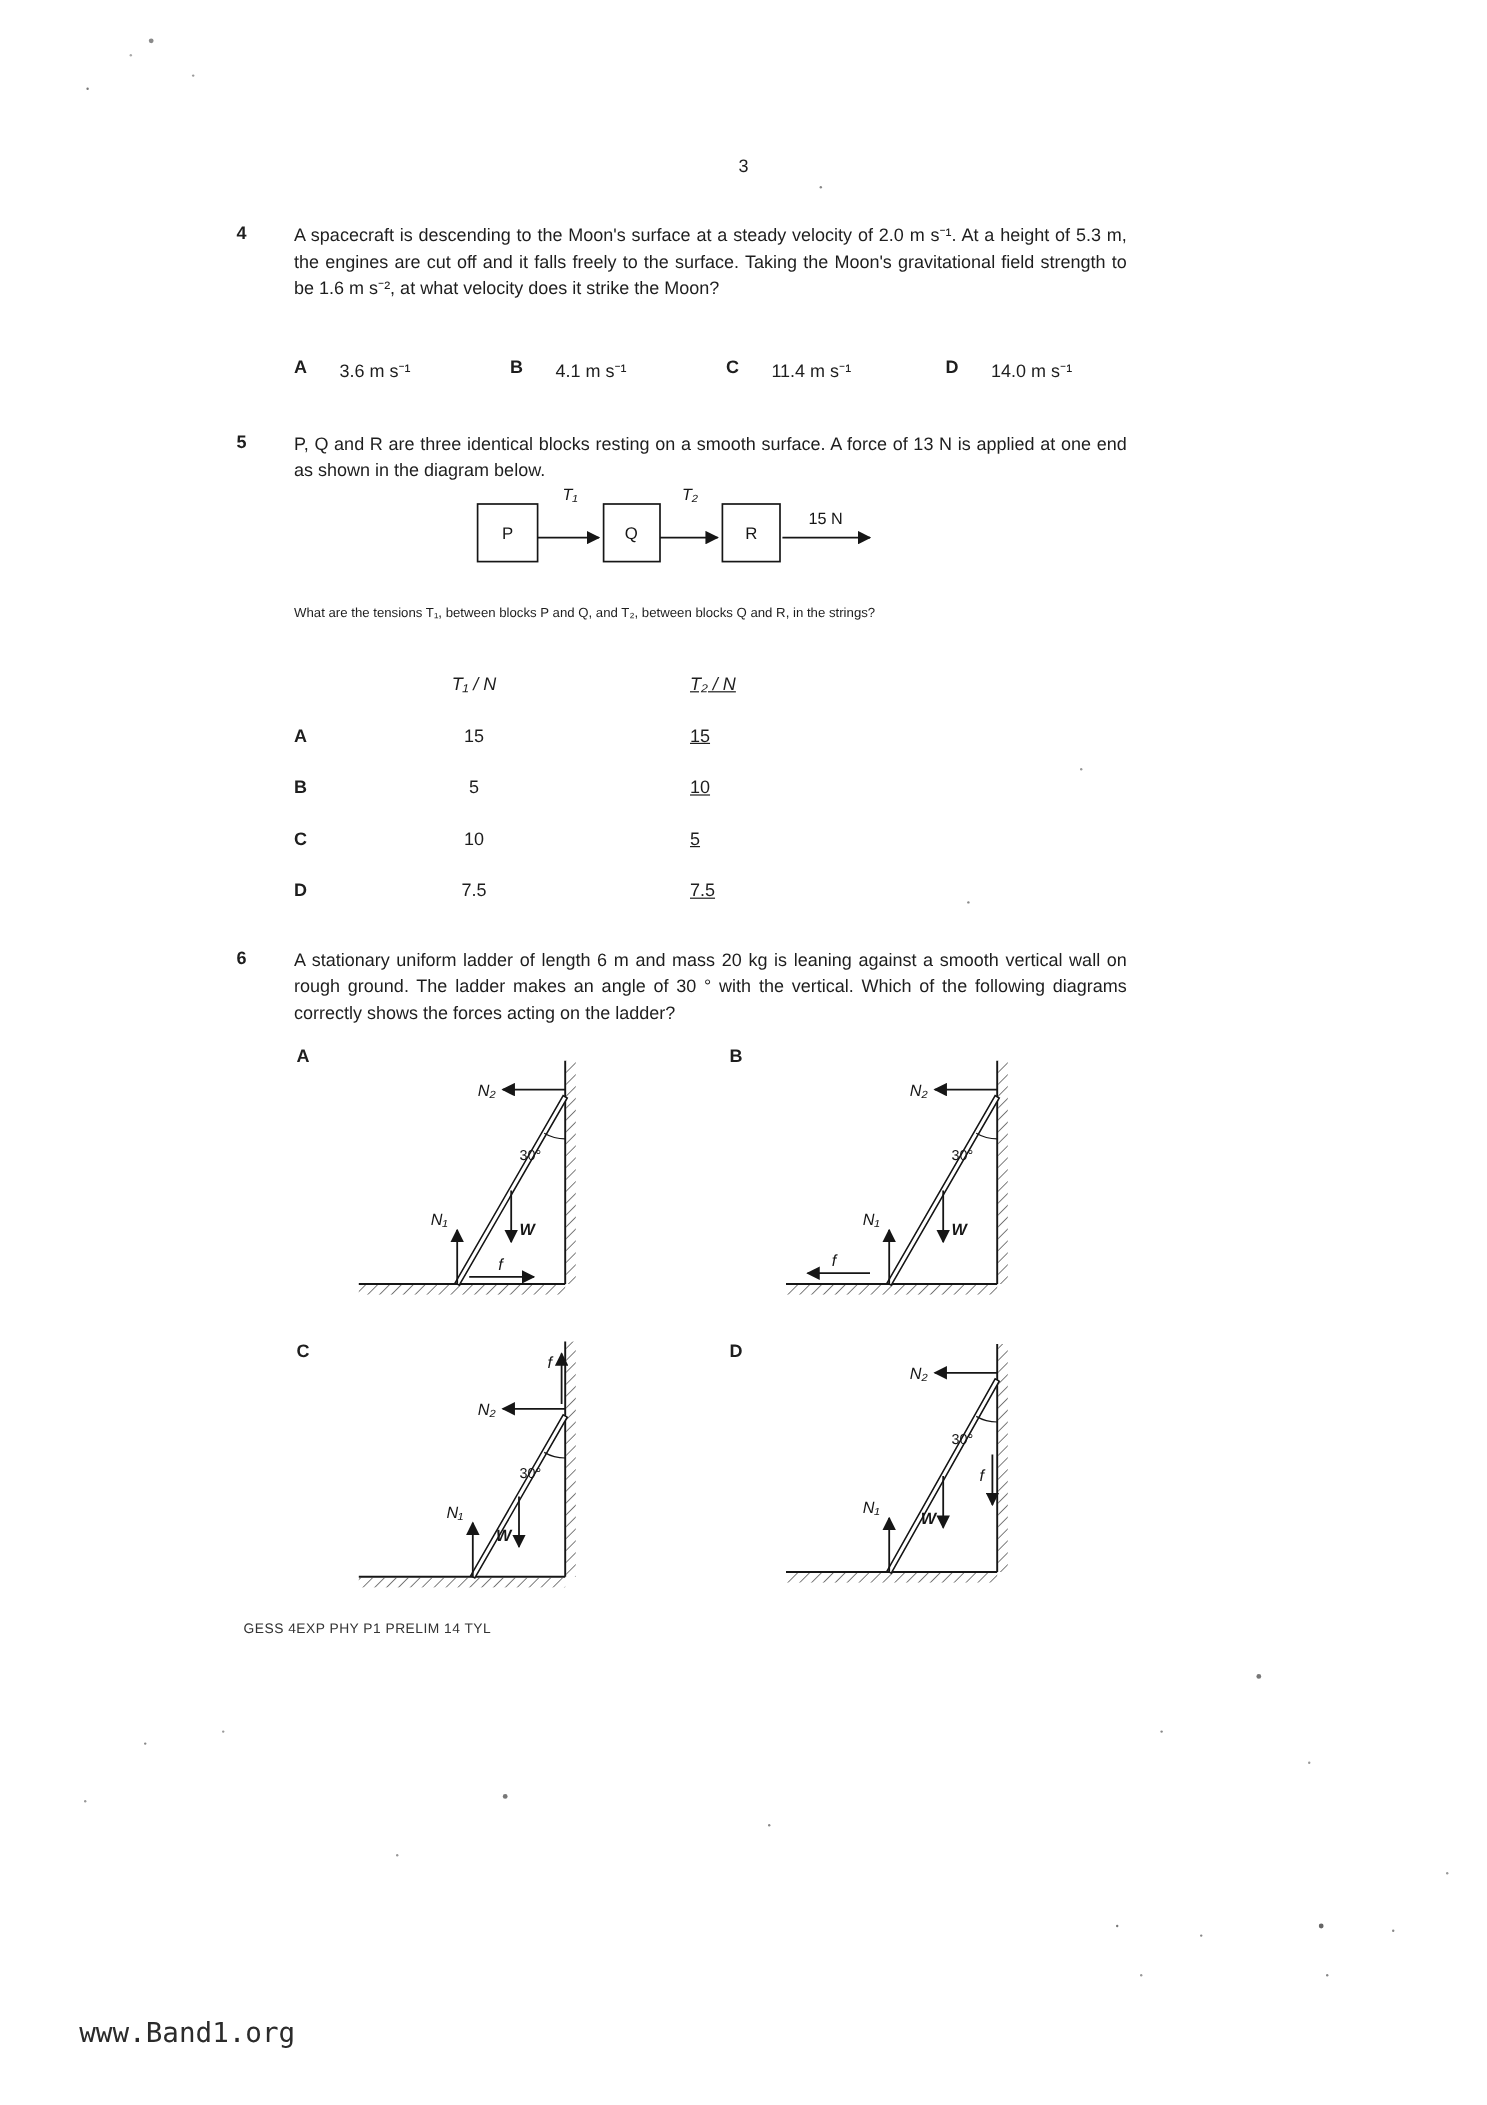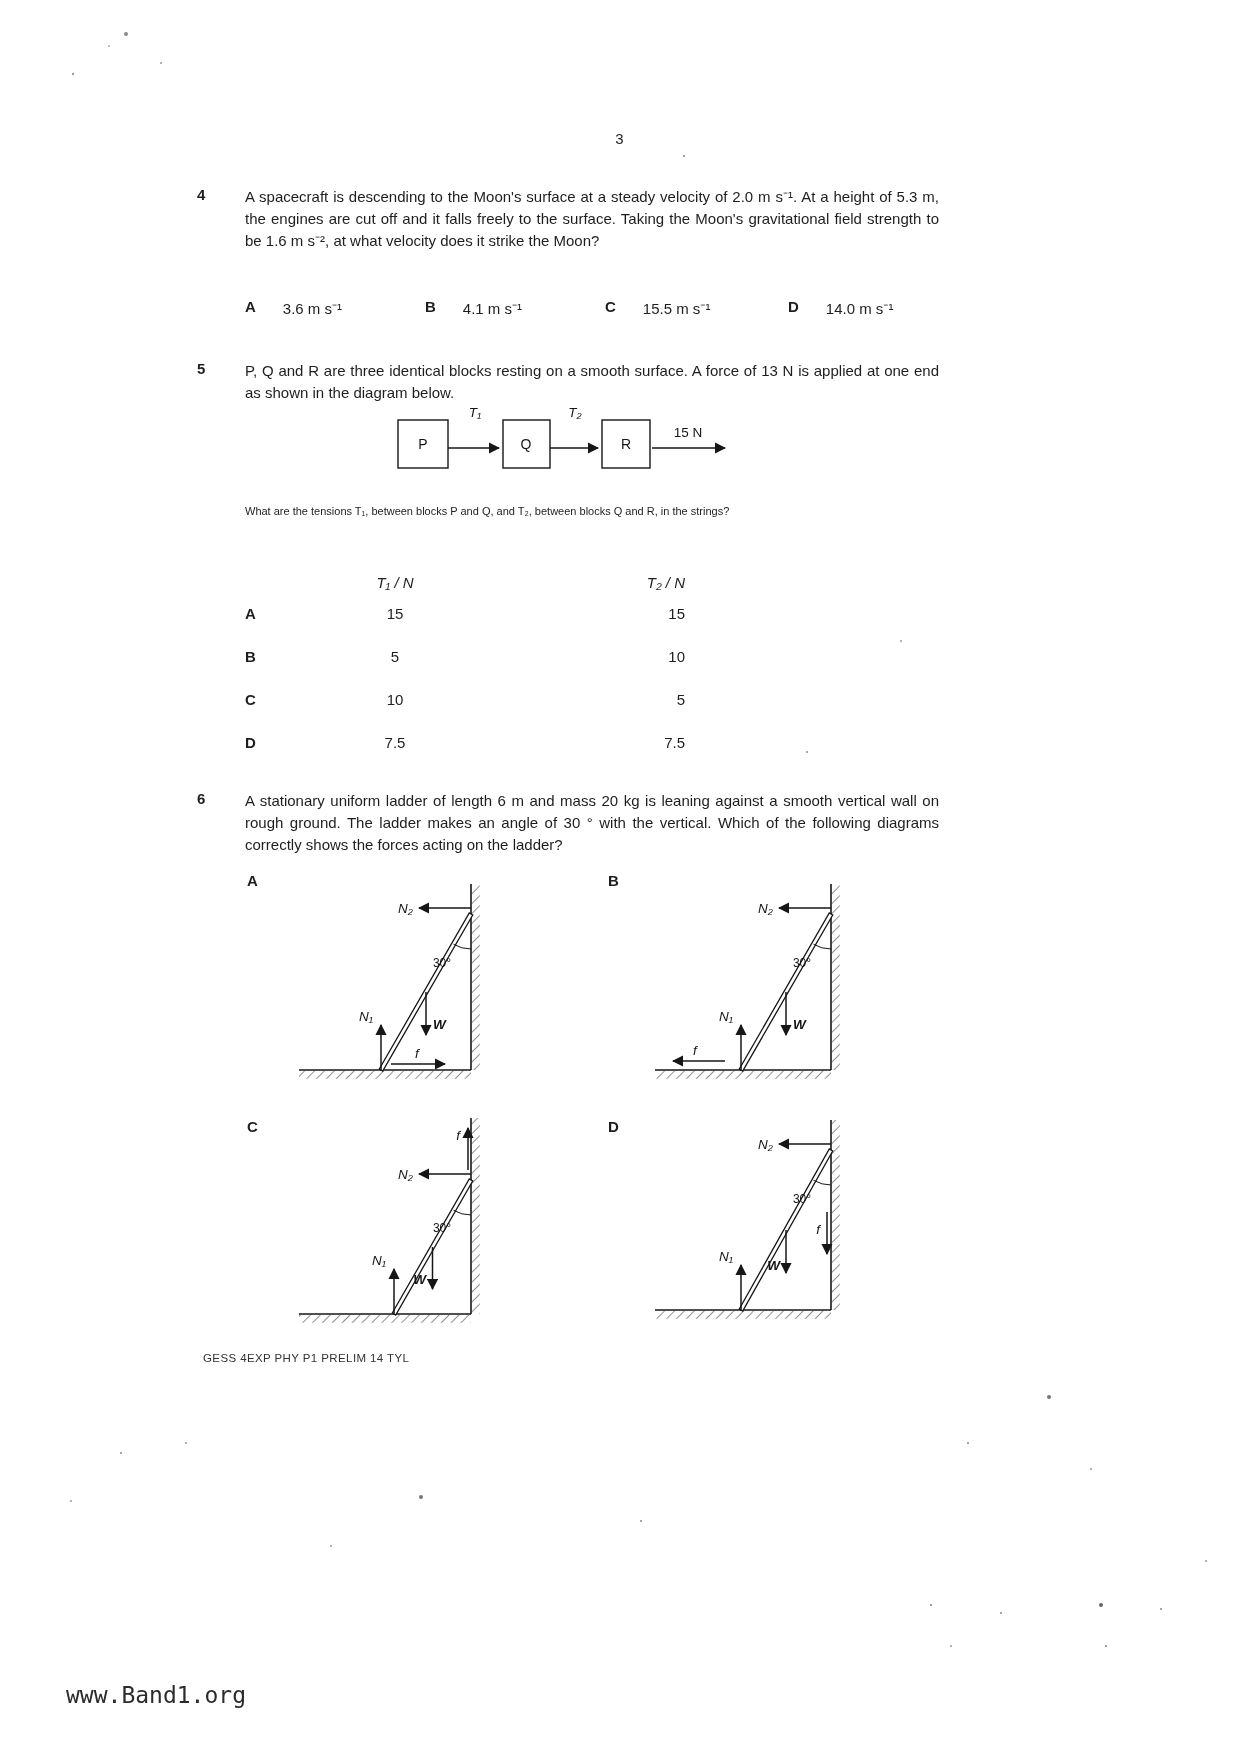--- a/index.html
+++ b/index.html
@@ -19,22 +19,22 @@
   .opt-a{left:0} .opt-b{left:180px} .opt-c{left:360px} .opt-d{left:543px}
 
   .blocks-wrap { position:absolute; left:393px; top:405px; }
   .q5b { position:absolute; left:245px; top:503px; width:694px; font-size:11px; line-height:1.47; text-align:justify; }
 
   .ttable { position:absolute; left:245px; top:562px; font-size:15px; }
   .trow { display:flex; height:22px; margin-bottom:21px; }
   .tl  { width:95px; font-weight:bold; }
   .tv1 { width:110px; text-align:center; }
   .tsp { width:125px; }
-  .tv2 { width:110px; text-align:right; }
-  .titalic { font-style:italic;margin-top:12px; }
+  .tv2 { width:110px; text-align:left;text-decoration:underline; }
+  .titalic { font-style:italic; }
 
   .dletter { position:absolute; font-weight:bold; font-size:15px; }
   .dwrap { position:absolute; }
 
   .ladder-svg .struct { stroke:#161616; stroke-width:1.6; }
   .ladder-svg .force  { stroke:#161616; stroke-width:1.5; }
   .ladder-svg .ladder { fill:#fff; stroke:#161616; stroke-width:1.3; }
   .ladder-svg .arc    { fill:none; stroke:#161616; stroke-width:1; }
   svg text { fill:#161616; }
   .flabel { font-size:13.5px; font-style:italic; }
@@ -79,21 +79,21 @@
     <div class="option opt-a">
       <span class="opt-label">A</span>
       <span class="opt-value">3.6 m s⁻¹</span>
     </div>
     <div class="option opt-b">
       <span class="opt-label">B</span>
       <span class="opt-value">4.1 m s⁻¹</span>
     </div>
     <div class="option opt-c">
       <span class="opt-label">C</span>
-      <span class="opt-value">15.5 m s⁻¹</span>
+      <span class="opt-value">11.4 m s⁻¹</span>
     </div>
     <div class="option opt-d">
       <span class="opt-label">D</span>
       <span class="opt-value">14.0 m s⁻¹</span>
     </div>
   </div>
 
   <section class="question" style="top:360px">
     <span class="qnum">5</span>
     <p class="qtext">P, Q and R are three identical blocks resting on a smooth surface. A force of 13 N is applied at one end as shown in the diagram below.</p>

